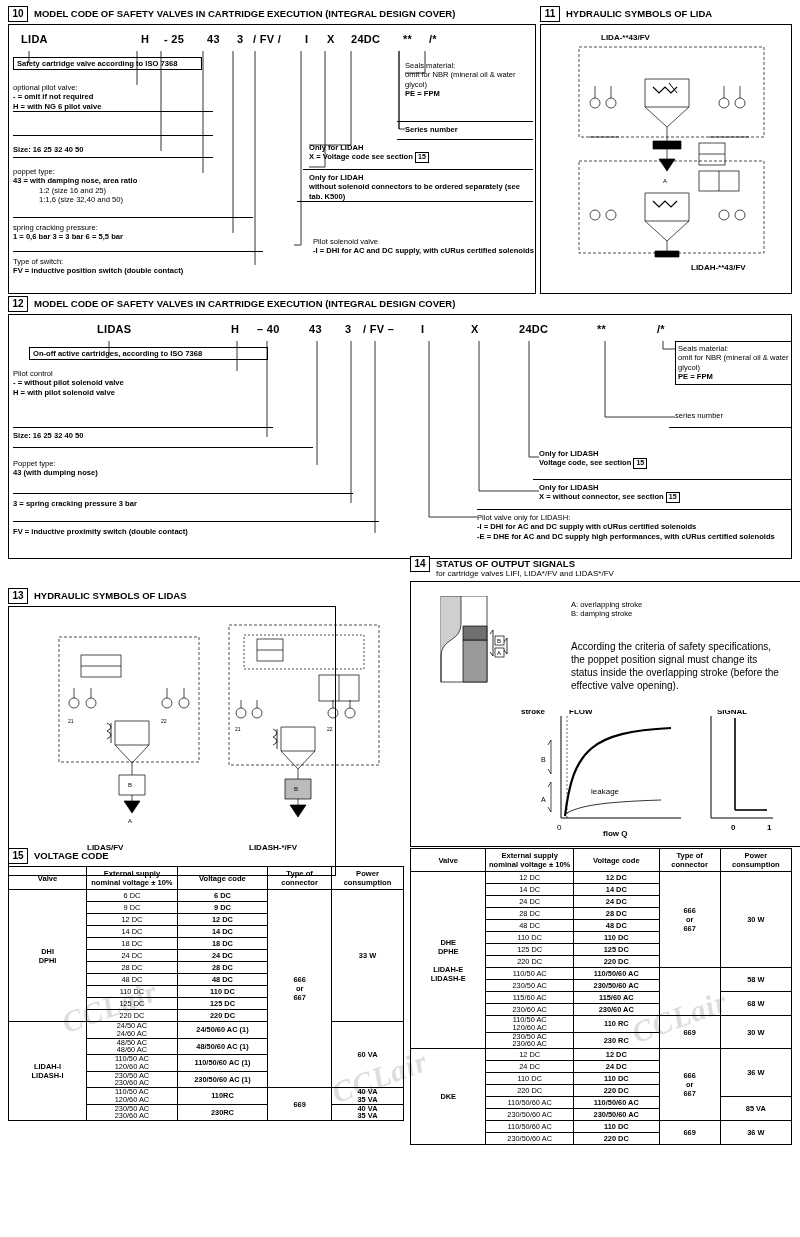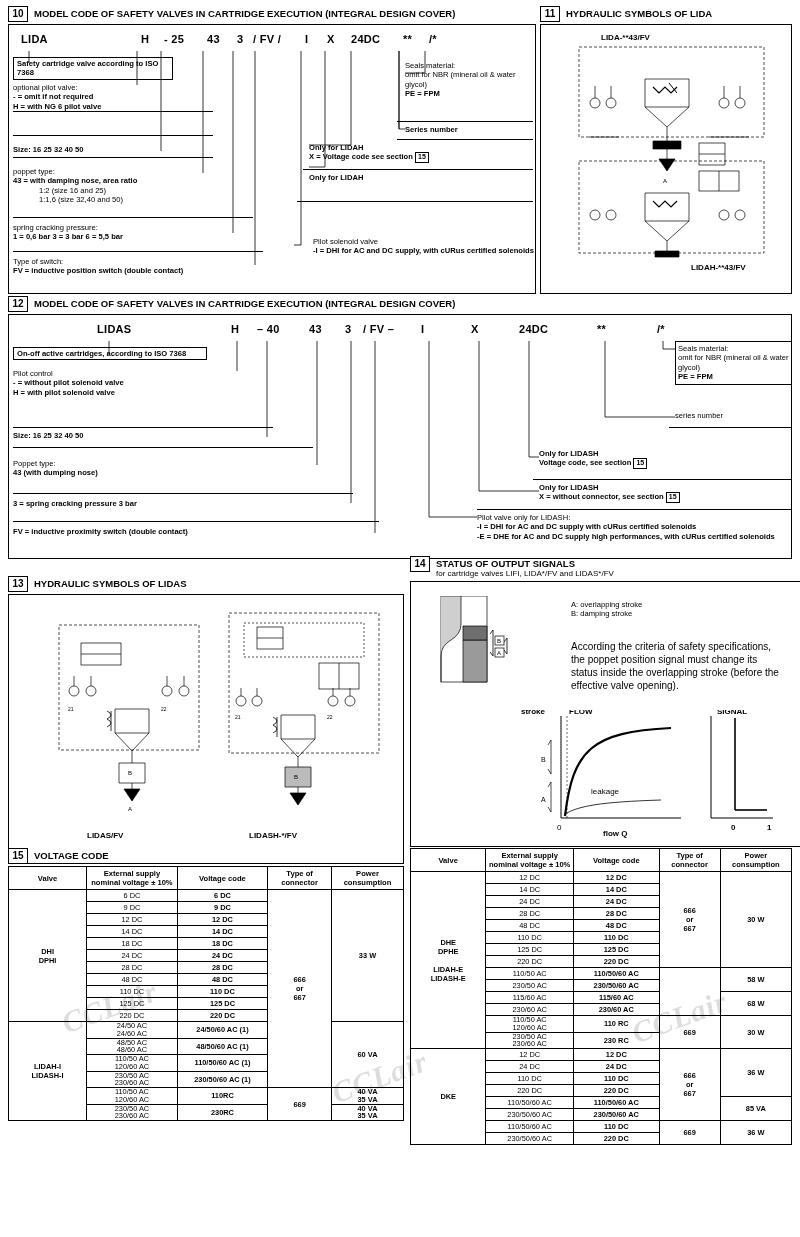--- a/index.html
+++ b/index.html
@@ -103,21 +103,21 @@
           <path d="M246,26 L246,240"></path>
           <path d="M292,26 L292,220 L285,220"></path>
           <path d="M316,26 L316,142 L300,142"></path>
           <path d="M342,26 L342,120 L300,120"></path>
           <path d="M390,26 L390,104 L390,104 L390,104"></path>
           <path d="M416,26 L416,48 L396,48"></path>
           <path d="M390,26 L390,104 L396,104"></path>
         </g>
       </svg>
 
-      <div style="position:absolute; left:4px; top:32px; width:160px;" class="framed legend">
+      <div style="position:absolute; left:4px; top:32px; width:189px;" class="framed legend">
         <b>Safety cartridge valve according to ISO 7368</b>
       </div>
       <div style="position:absolute; left:4px; top:58px; width:180px;" class="legend">
         <div>optional pilot valve:</div>
         <div><b>-      = omit if not required</b></div>
         <div><b>H    = with NG 6 pilot valve</b></div>
       </div>
       <div style="position:absolute; left:4px; top:86px; width:200px; border-top:1px solid #000; border-bottom:0;"></div>
       <div style="position:absolute; left:4px; top:120px;" class="legend bold">Size: 16   25   32   40   50</div>
       <div style="position:absolute; left:4px; top:110px; width:200px; border-top:1px solid #000;"></div>
@@ -152,20 +152,21 @@
       <div style="position:absolute; left:388px; top:114px; width:136px; border-top:1px solid #000;"></div>
 
       <div style="position:absolute; left:300px; top:118px; width:224px;" class="legend">
         <div><b>Only for LIDAH</b></div>
         <div><b>X = Voltage code see section</b> <span class="smallbox">15</span></div>
       </div>
       <div style="position:absolute; left:294px; top:144px; width:230px; border-top:1px solid #000;"></div>
 
       <div style="position:absolute; left:300px; top:148px; width:224px;" class="legend">
         <div><b>Only for LIDAH</b></div>
+        <div><b>without solenoid connectors to be ordered separately (see tab. K500)</b></div>
       </div>
       <div style="position:absolute; left:288px; top:176px; width:236px; border-top:1px solid #000;"></div>
 
       <div style="position:absolute; left:304px; top:212px; width:236px;" class="legend">
         <div>Pilot solenoid valve</div>
         <div><b>-I  = DHI for AC and DC supply, with cURus certified solenoids</b></div>
       </div>
     </div>
   </div>
 
@@ -253,21 +254,21 @@
           <path d="M342,26 L342,188"></path>
           <path d="M366,26 L366,218"></path>
           <path d="M420,26 L420,202 L468,202"></path>
           <path d="M470,26 L470,176 L530,176"></path>
           <path d="M520,26 L520,142 L530,142"></path>
           <path d="M596,26 L596,102 L666,102"></path>
           <path d="M654,26 L654,34 L666,34"></path>
         </g>
       </svg>
 
-      <div style="position:absolute; left:4px; top:32px; width:194px;" class="framed legend">
+      <div style="position:absolute; left:20px; top:32px; width:239px;" class="framed legend">
         <b>On-off active cartridges, according to ISO 7368</b>
       </div>
       <div style="position:absolute; left:4px; top:54px; width:240px;" class="legend">
         <div>Pilot control</div>
         <div><b>-      = without pilot solenoid valve</b></div>
         <div><b>H    = with pilot solenoid valve</b></div>
       </div>
       <div style="position:absolute; left:4px; top:112px; width:260px; border-top:1px solid #000;"></div>
       <div style="position:absolute; left:4px; top:116px;" class="legend bold">Size: 16   25   32   40   50</div>
       <div style="position:absolute; left:4px; top:132px; width:300px; border-top:1px solid #000;"></div>
@@ -306,21 +307,21 @@
       <div style="position:absolute; left:468px; top:194px; width:314px; border-top:1px solid #000;"></div>
 
       <div style="position:absolute; left:468px; top:198px; width:314px;" class="legend">
         <div>Pilot valve only for LIDASH:</div>
         <div><b>-I  = DHI for AC and DC supply with cURus certified solenoids</b></div>
         <div><b>-E = DHE for AC and DC supply high performances, with cURus certified solenoids</b></div>
       </div>
     </div>
   </div>
 
-  <div class="sec blk" style="left:8px; top:576px; width:396px;">
+  <div class="sec blk" style="left:8px; top:588px; width:328px;">
     <div class="sec-head">
       <div class="sec-num">13</div>
       <div class="sec-title">HYDRAULIC SYMBOLS OF LIDAS</div>
     </div>
     <div class="box" style="height:270px; position:relative;">
       <svg style="position:absolute; left:10px; top:10px;" width="376" height="215">
         <g stroke="#000" fill="none" stroke-width="0.7">
 
           <rect x="40" y="20" width="140" height="125" stroke-dasharray="3,2"></rect>
           <rect x="62" y="38" width="40" height="22"></rect>

